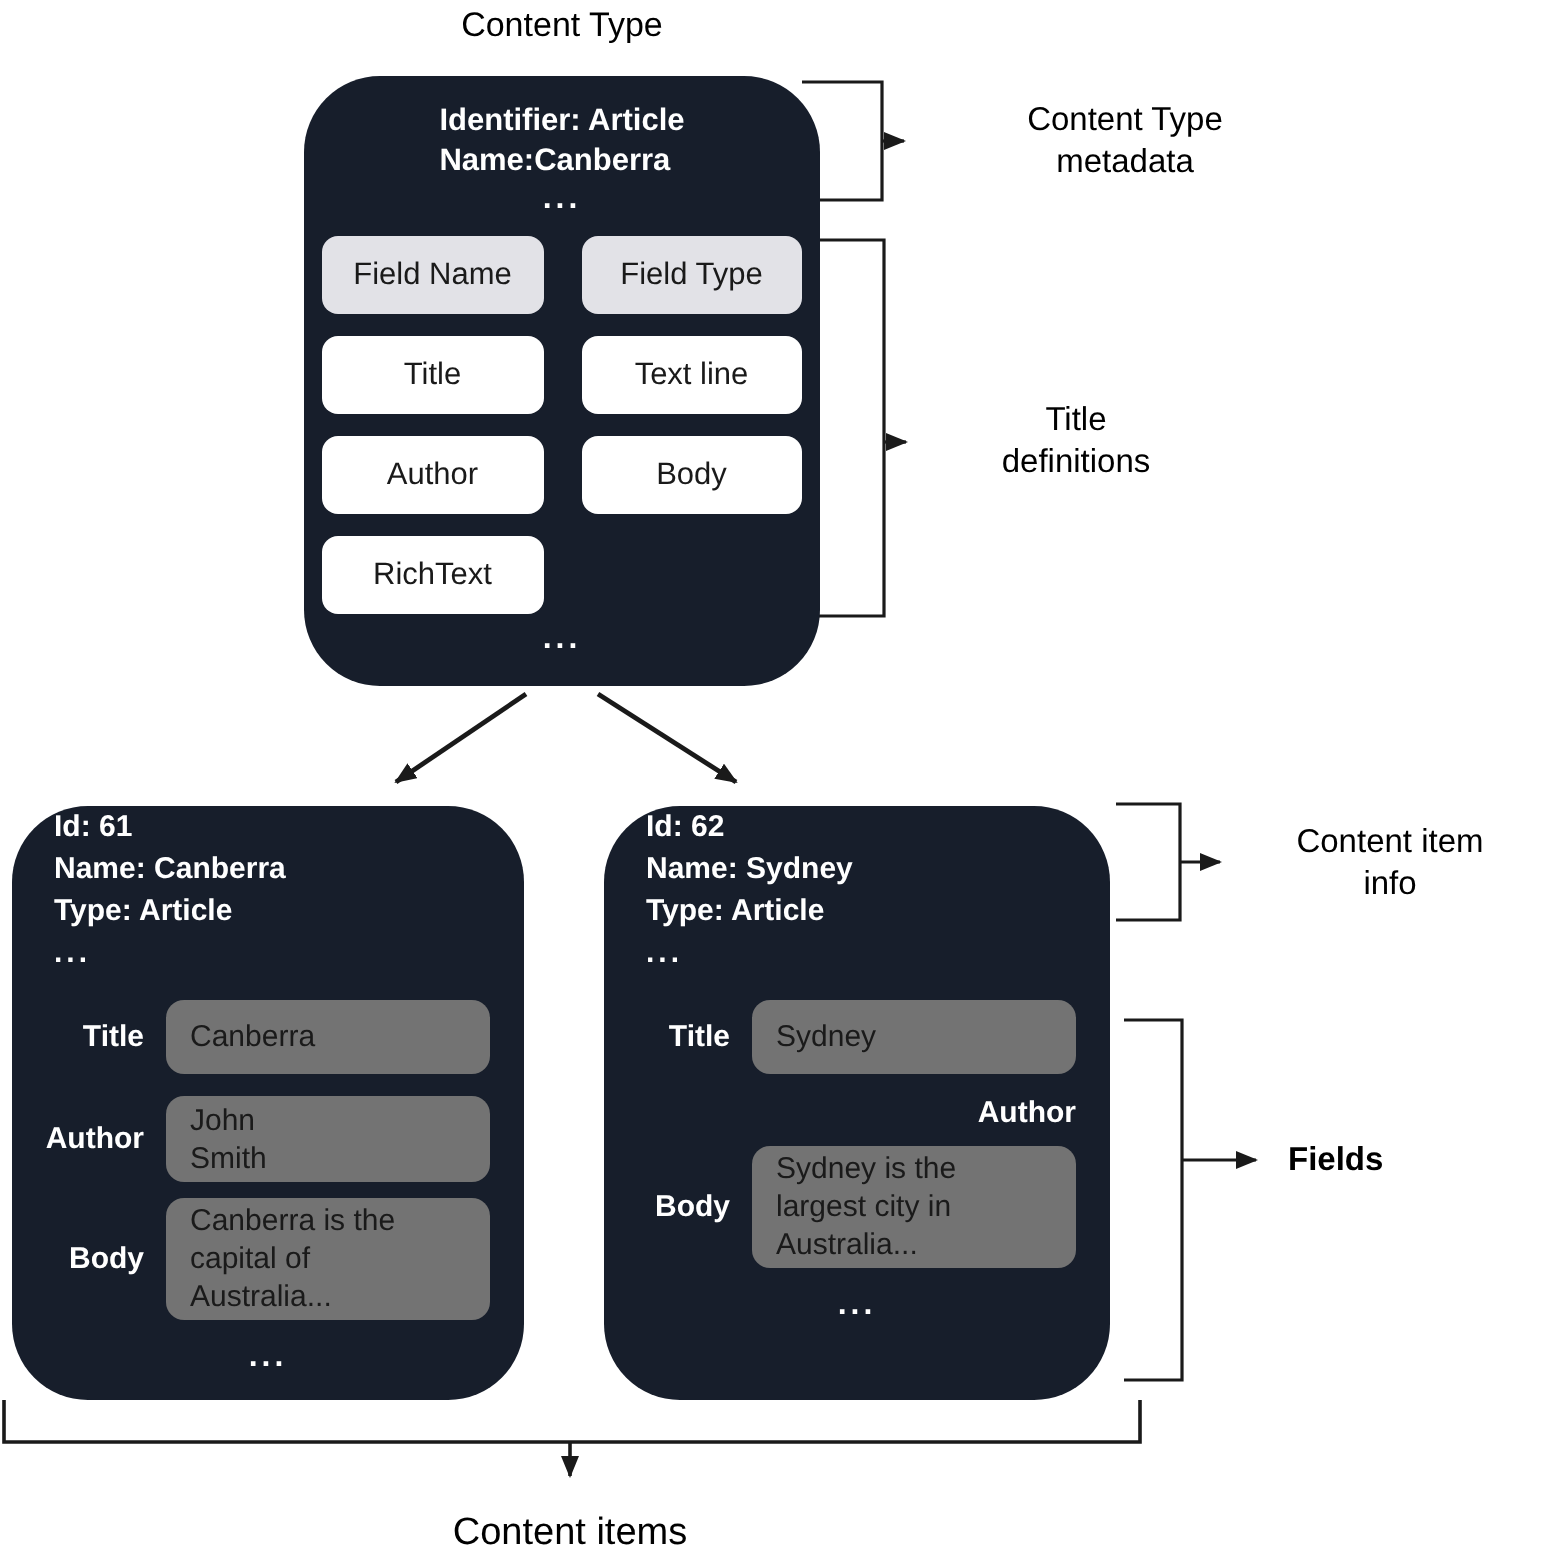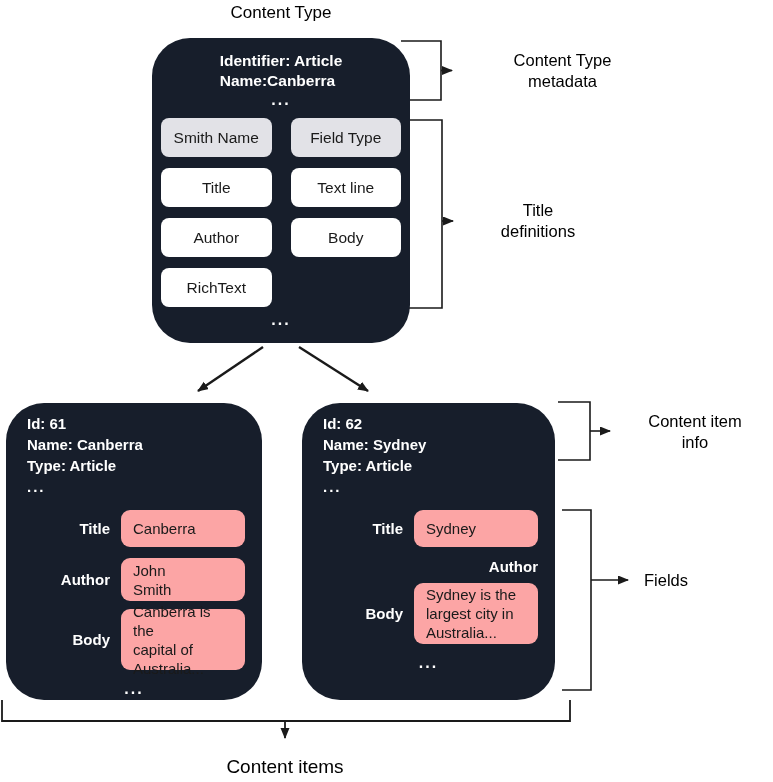--- a/index.html
+++ b/index.html
@@ -7,37 +7,37 @@
     position:relative;width:773px;height:782px;background:#ffffff;overflow:hidden;
     font-family:"Liberation Sans","DejaVu Sans",sans-serif;color:#1a1a1a;
   }
   svg.overlay{position:absolute;left:0;top:0;width:773px;height:782px;}
   svg.overlay path{stroke:#1a1a1a;fill:none;}
   .lbl{position:absolute;white-space:pre-line;text-align:center;font-size:16.5px;line-height:21px;color:#000000;}
   .lbl.left{text-align:left;}
   
   .darkbox{position:absolute;background:#171E2B;border-radius:38px;color:#ffffff;box-sizing:border-box;}
   .type-box{left:152px;top:38px;width:258px;height:305px;padding-top:13px;}
-  .item-box{top:403px;width:256px;height:297px;padding-top:10px;}
+  .item-box{top:403px;width:256px;height:297px;}
   .item-box.right{left:302px;width:253px;}
   .item-box.left{left:6px;}
   .type-head{width:max-content;margin:0 auto;text-align:left;font-weight:700;font-size:15.5px;line-height:20px;}
   .dots{text-align:center;font-weight:700;letter-spacing:2px;font-size:16px;line-height:16px;color:#ffffff;}
   .type-head-dots{margin-top:1px;}
   .field-grid{display:grid;grid-template-columns:1fr 1fr;gap:11px 19px;margin:10px 9px 0 9px;}
   .cell{height:39px;border-radius:8px;background:#ffffff;color:#1a1a1a;display:flex;align-items:center;justify-content:center;font-size:15.5px;}
   .cell.hdr{background:#E2E2E7;}
   .grid-dots{margin-top:5px;}
   .item-head{padding-left:21px;font-weight:700;font-size:15px;line-height:21px;}
   .item-head .dots-line{letter-spacing:2px;font-weight:700;}
   .rows{margin-top:13px;}
   .frow{display:flex;align-items:center;justify-content:flex-end;gap:11px;padding-right:17px;margin-bottom:11px;}
   .frow.author{margin-bottom:8px;}
   .flabel{font-weight:700;font-size:15px;color:#ffffff;text-align:right;}
-  .fvalue{width:124px;box-sizing:border-box;background:#fca5a5;border-radius:9px;color:#1a1a1a;
+  .fvalue{width:162px;box-sizing:border-box;background:#737373;border-radius:9px;color:#1a1a1a;
           font-size:15px;line-height:19px;padding:2px 12px;display:flex;align-items:center;white-space:pre-line;}
   .fvalue.h-title{height:37px;}
   .fvalue.h-author{height:43px;}
   .fvalue.h-body{height:61px;}
   .item-footer-dots{margin-top:2px;}
 </style>
 </head>
 <body>
 
 <div class="canvas">
@@ -64,38 +64,38 @@
 
   <div class="lbl" style="left:196px;top:2px;width:170px;font-size:17px;">Content Type</div>
 
   <div class="darkbox type-box">
     <div class="type-head">
       <div>Identifier: Article</div>
       <div>Name:Canberra</div>
     </div>
     <div class="dots type-head-dots">...</div>
     <div class="field-grid">
-      <div class="cell hdr">Smith Name</div>
+      <div class="cell hdr">Field Name</div>
       <div class="cell hdr">Field Type</div>
       <div class="cell">Title</div>
       <div class="cell">Text line</div>
       <div class="cell">Author</div>
       <div class="cell">Body</div>
       <div class="cell">RichText</div>
     </div>
     <div class="dots grid-dots">...</div>
   </div>
 
   <div class="lbl" style="left:470px;top:50px;width:185px;">Content Type
 metadata</div>
   <div class="lbl" style="left:458px;top:200px;width:160px;">Title
 definitions</div>
   <div class="lbl" style="left:615px;top:411px;width:160px;">Content item
 info</div>
-  <div class="lbl left" style="left:644px;top:570px;width:80px;">Fields</div>
+  <div class="lbl left" style="left:644px;top:570px;width:80px;font-weight:bold;">Fields</div>
 
   <div class="darkbox item-box left">
     <div class="item-head">
       <div>Id: 61</div>
       <div>Name: Canberra</div>
       <div>Type: Article</div>
       <div class="dots-line">...</div>
     </div>
     <div class="rows">
       <div class="frow">

